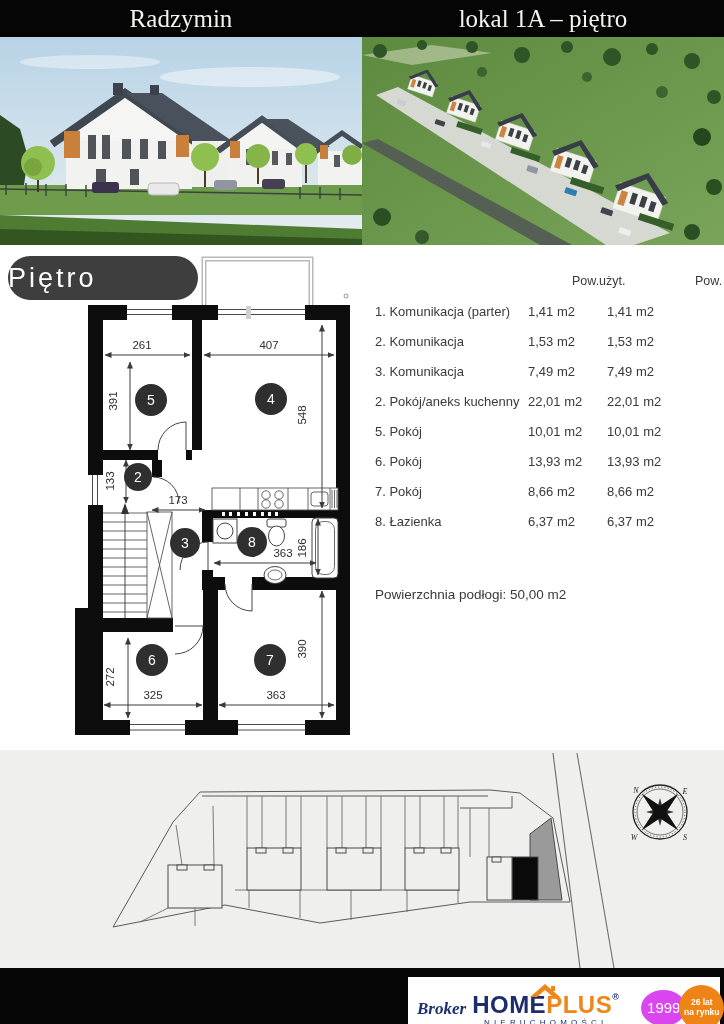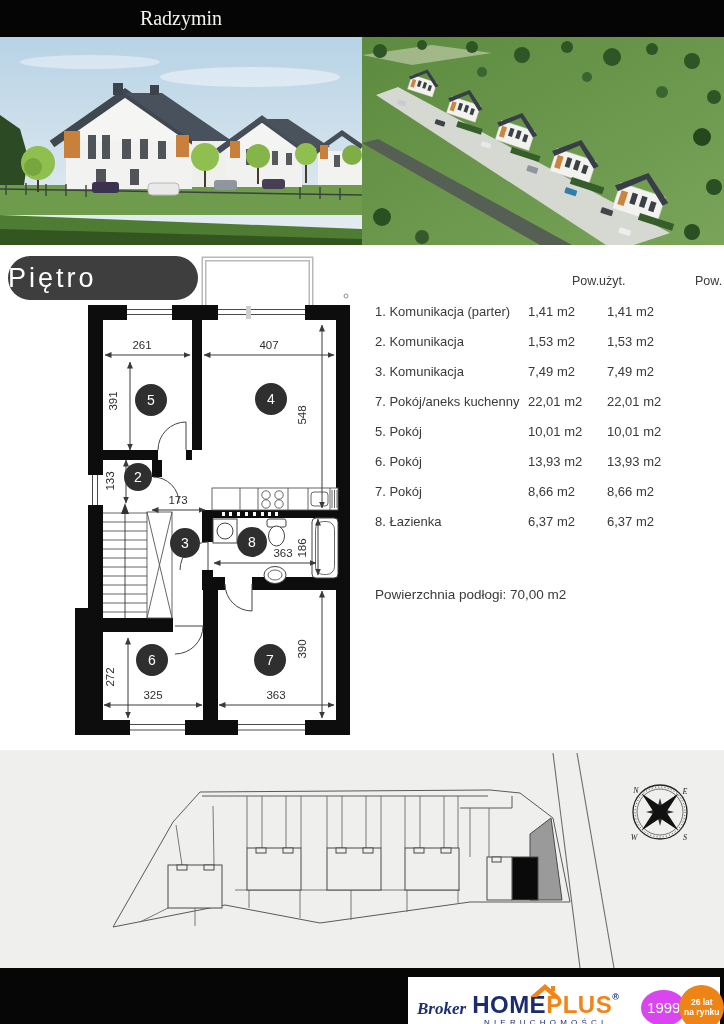--- a/index.html
+++ b/index.html
@@ -1,21 +1,21 @@
 <!DOCTYPE html>
 <html><head>
 <meta charset="utf-8">
 <style>
   html,body{margin:0;padding:0;background:#888;}
   .page{position:relative;width:724px;height:1024px;background:#ffffff;overflow:hidden;
         font-family:"Liberation Sans",sans-serif;}
   
   .hdr{position:absolute;left:0;top:0;width:724px;height:37px;background:#050505;display:flex;}
   .hdr .half{width:50%;display:flex;align-items:center;justify-content:center;
-             color:#f4f2ee;font-family:"Liberation Serif",serif;font-size:20px;}
+             color:#f4f2ee;font-family:"Liberation Serif",serif;font-size:25px;}
   
   .photo{position:absolute;top:37px;height:208px;}
   .photo.left{left:0;width:362px;}
   .photo.right{left:362px;width:362px;}
   
   .pill{position:absolute;left:8px;top:256px;width:190px;height:44px;border-radius:22px;
         background:#3e3e3e;color:#fff;display:flex;align-items:center;justify-content:flex-start;
         font-size:27px;letter-spacing:3px;}
   
   .rtable{position:absolute;left:375px;top:266px;width:345px;color:#3a3a3a;font-size:13px;}
@@ -48,20 +48,21 @@
   .roomt{font-size:14px;fill:#ffffff;}
   .compt{font-size:8px;fill:#222;font-family:"Liberation Serif",serif;font-style:italic;}
 </style>
 </head>
 <body>
 
 <div class="page">
 
   <div class="hdr">
     <div class="half">Radzymin</div>
+    <div class="half">lokal 1A – piętro</div>
   </div>
 
   <svg class="photo left" viewBox="0 0 362 208">
     <defs>
       <linearGradient id="sky" x1="0" y1="0" x2="0" y2="1">
         <stop offset="0" stop-color="#b7d3e6"></stop>
           <stop offset="1" stop-color="#e8eef1"></stop>
       </linearGradient>
     </defs>
     <rect width="362" height="208" fill="url(#sky)"></rect>
@@ -405,21 +406,21 @@
       <span>2. Komunikacja</span>
         <span>1,53 m2</span>
         <span>1,53 m2</span>
     </div>
     <div class="drow">
       <span>3. Komunikacja</span>
         <span>7,49 m2</span>
         <span>7,49 m2</span>
     </div>
     <div class="drow">
-      <span>7. Pokój/aneks kuchenny</span>
+      <span>2. Pokój/aneks kuchenny</span>
         <span>22,01 m2</span>
         <span>22,01 m2</span>
     </div>
     <div class="drow">
       <span>5. Pokój</span>
         <span>10,01 m2</span>
         <span>10,01 m2</span>
     </div>
     <div class="drow">
       <span>6. Pokój</span>
@@ -431,21 +432,21 @@
         <span>8,66 m2</span>
         <span>8,66 m2</span>
     </div>
     <div class="drow">
       <span>8. Łazienka</span>
         <span>6,37 m2</span>
         <span>6,37 m2</span>
     </div>
   </div>
 
-  <div class="summary" style="top:587px;">Powierzchnia podłogi: 70,00 m2</div>
+  <div class="summary" style="top:587px;">Powierzchnia podłogi: 50,00 m2</div>
 
   <div class="siteband">
   <svg width="724" height="218" viewBox="0 0 724 218">
     <g stroke="#5a5a5a" stroke-width="1" fill="none">
       <path d="M113,177 L173,72 L200,42 L490,40 L520,43 L553,68 L570,152 L470,152 L320,173 L225,155 Z"></path>
       <line x1="202" y1="46" x2="488" y2="46"></line>
       <polyline points="460,58 512,58 512,46"></polyline>
     </g>
     <g stroke="#6b6b6b" stroke-width="0.9">
       <line x1="176" y1="75" x2="182" y2="115"></line>

